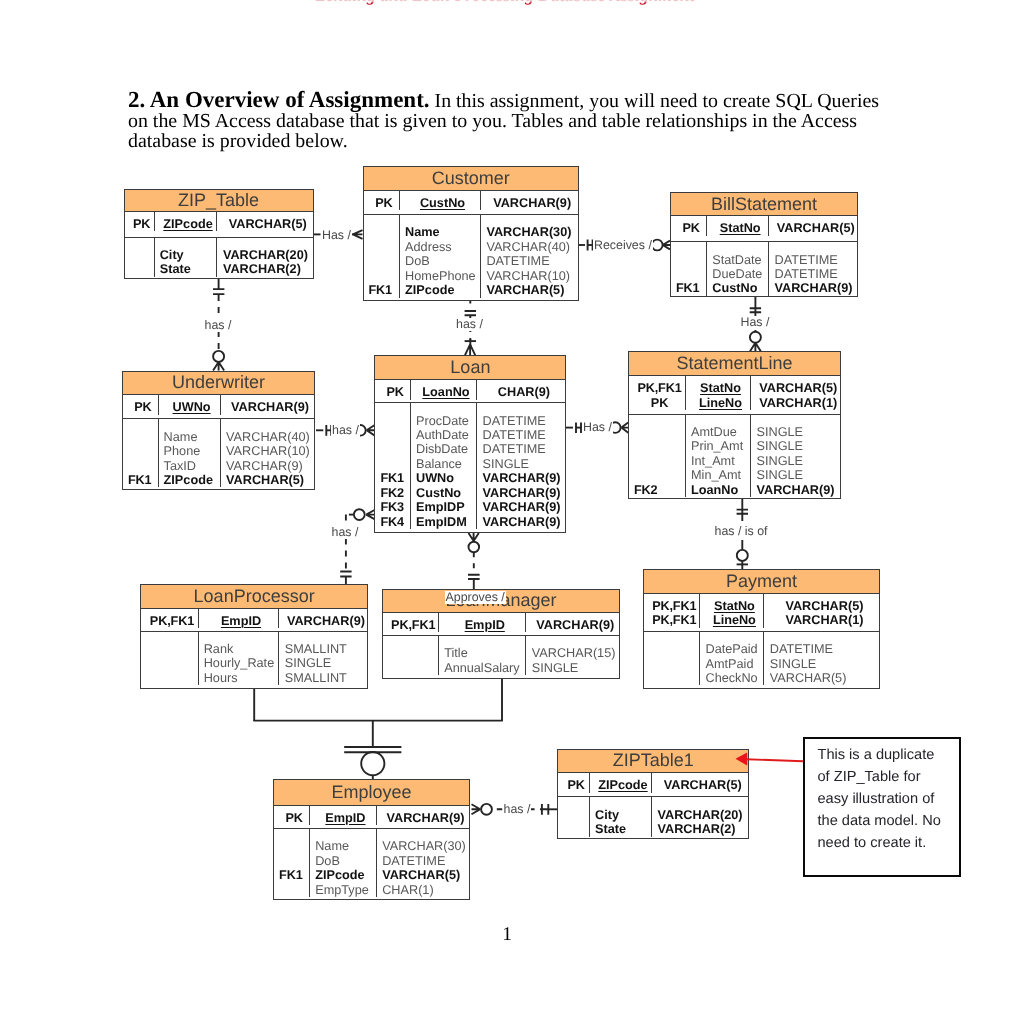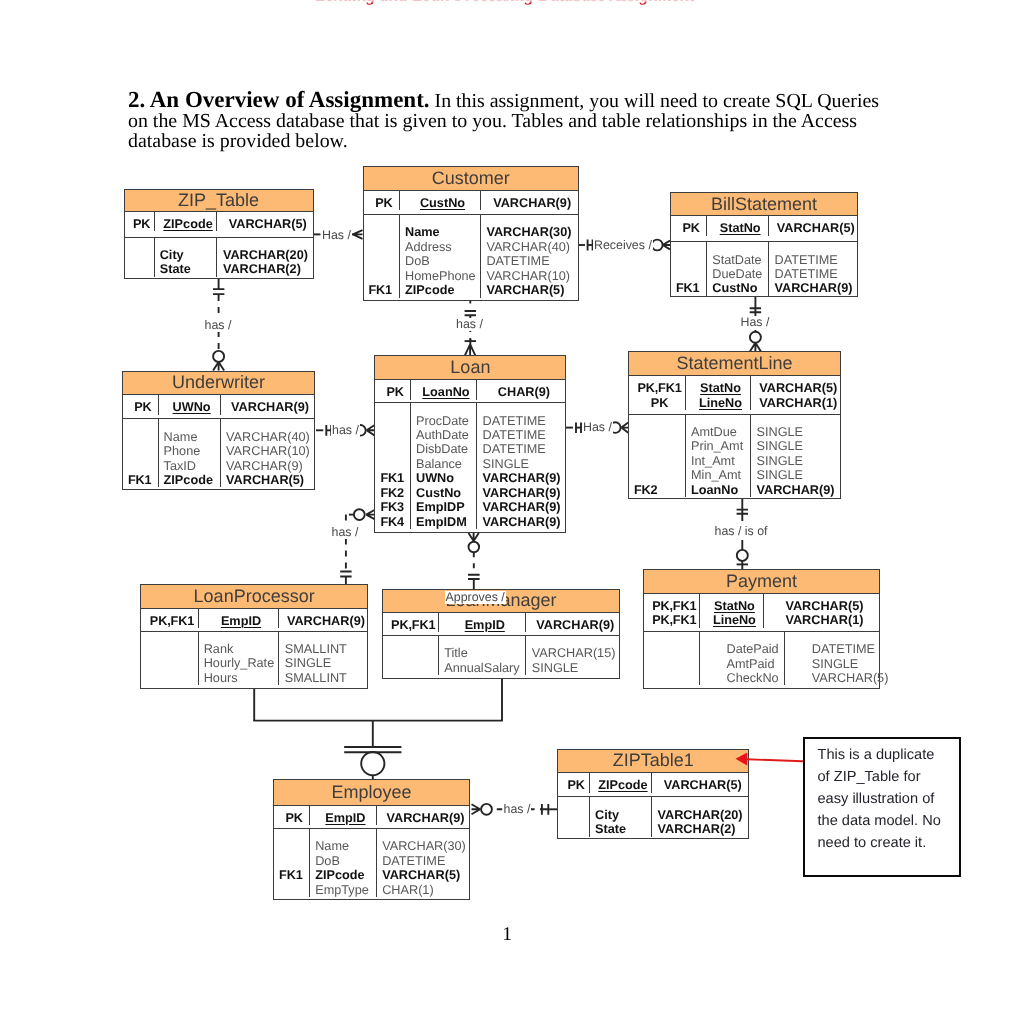--- a/index.html
+++ b/index.html
@@ -429,21 +429,21 @@
           </div>
           <div class="c2 pad" style="width: 63.8px;">
             <div class="row u">StatNo</div>
             <div class="row u">LineNo</div>
           </div>
           <div class="c3 pad">
             <div class="row b">VARCHAR(5)</div>
             <div class="row b">VARCHAR(1)</div>
           </div>
         </div>
-        <div class="sect attrs" style="height: 55.3px; gap: 21px;">
+        <div class="sect attrs" style="height: 55.3px;">
           <div class="c1 pad" style="width: 56.4px;">
             <div class="row k">&nbsp;</div>
             <div class="row k">&nbsp;</div>
             <div class="row k">&nbsp;</div>
           </div>
           <div class="c2 pad" style="width: 63.8px;">
             <div class="row">DatePaid</div>
             <div class="row">AmtPaid</div>
             <div class="row">CheckNo</div>
           </div>

